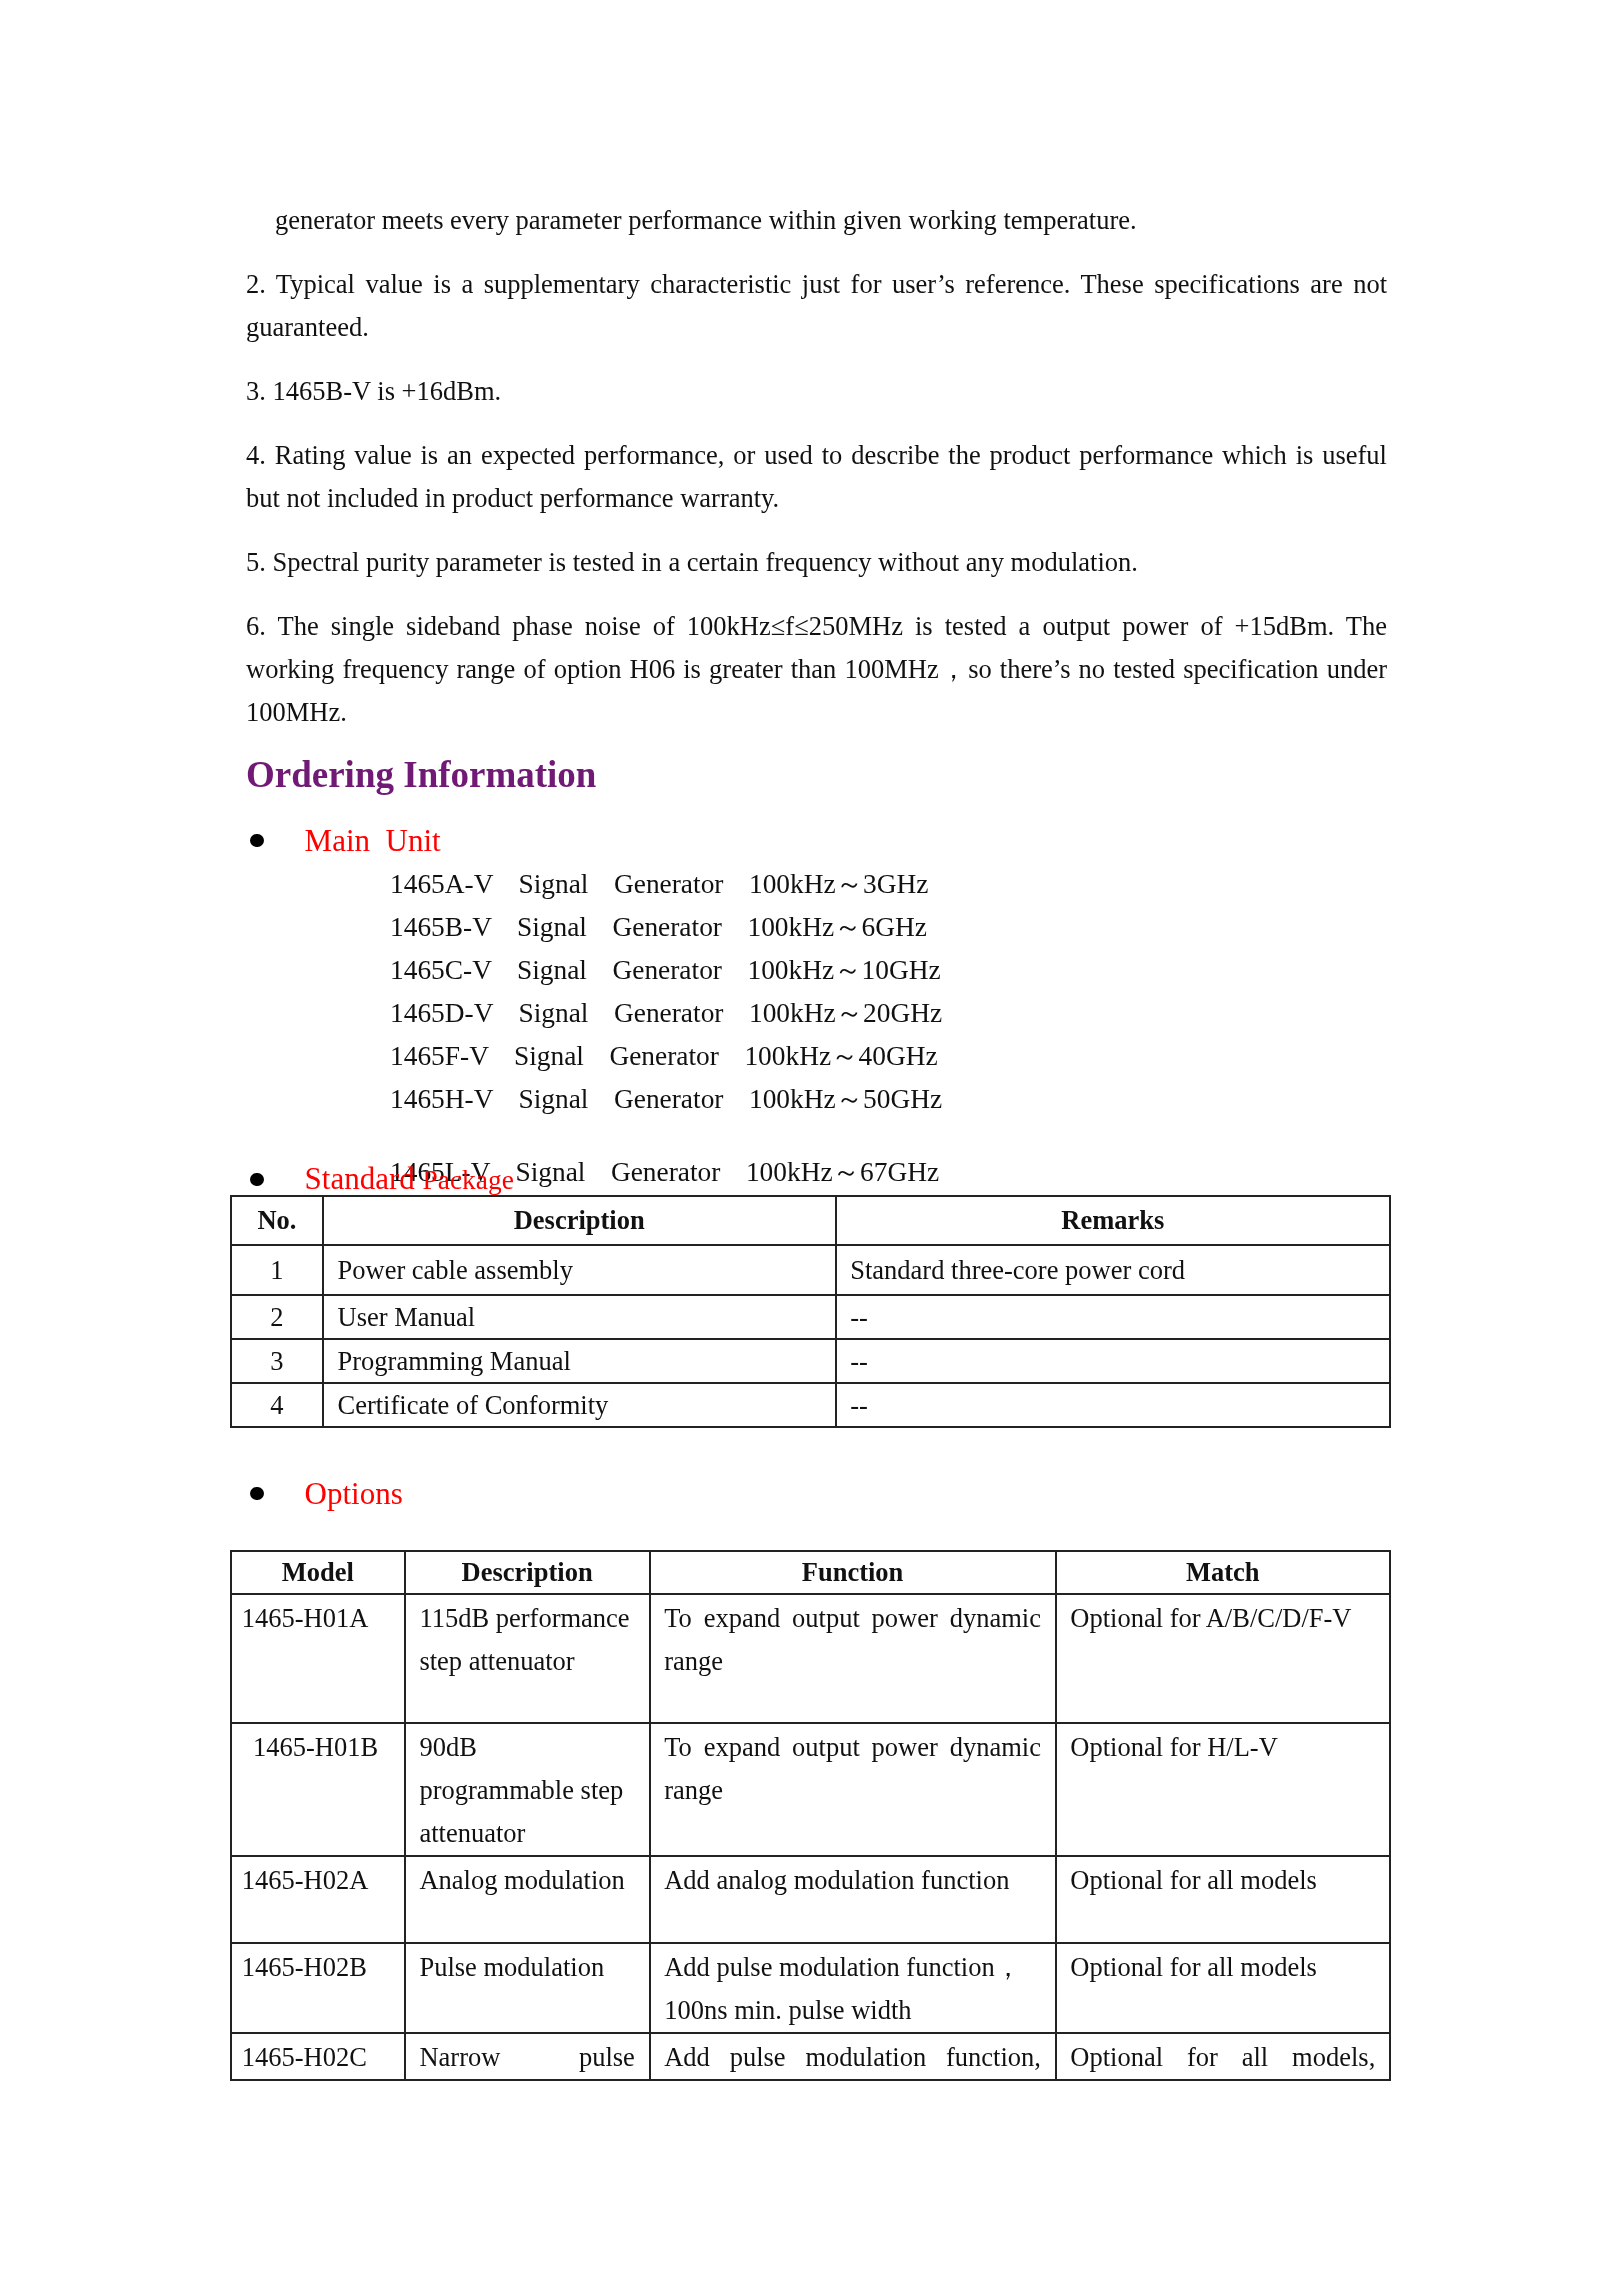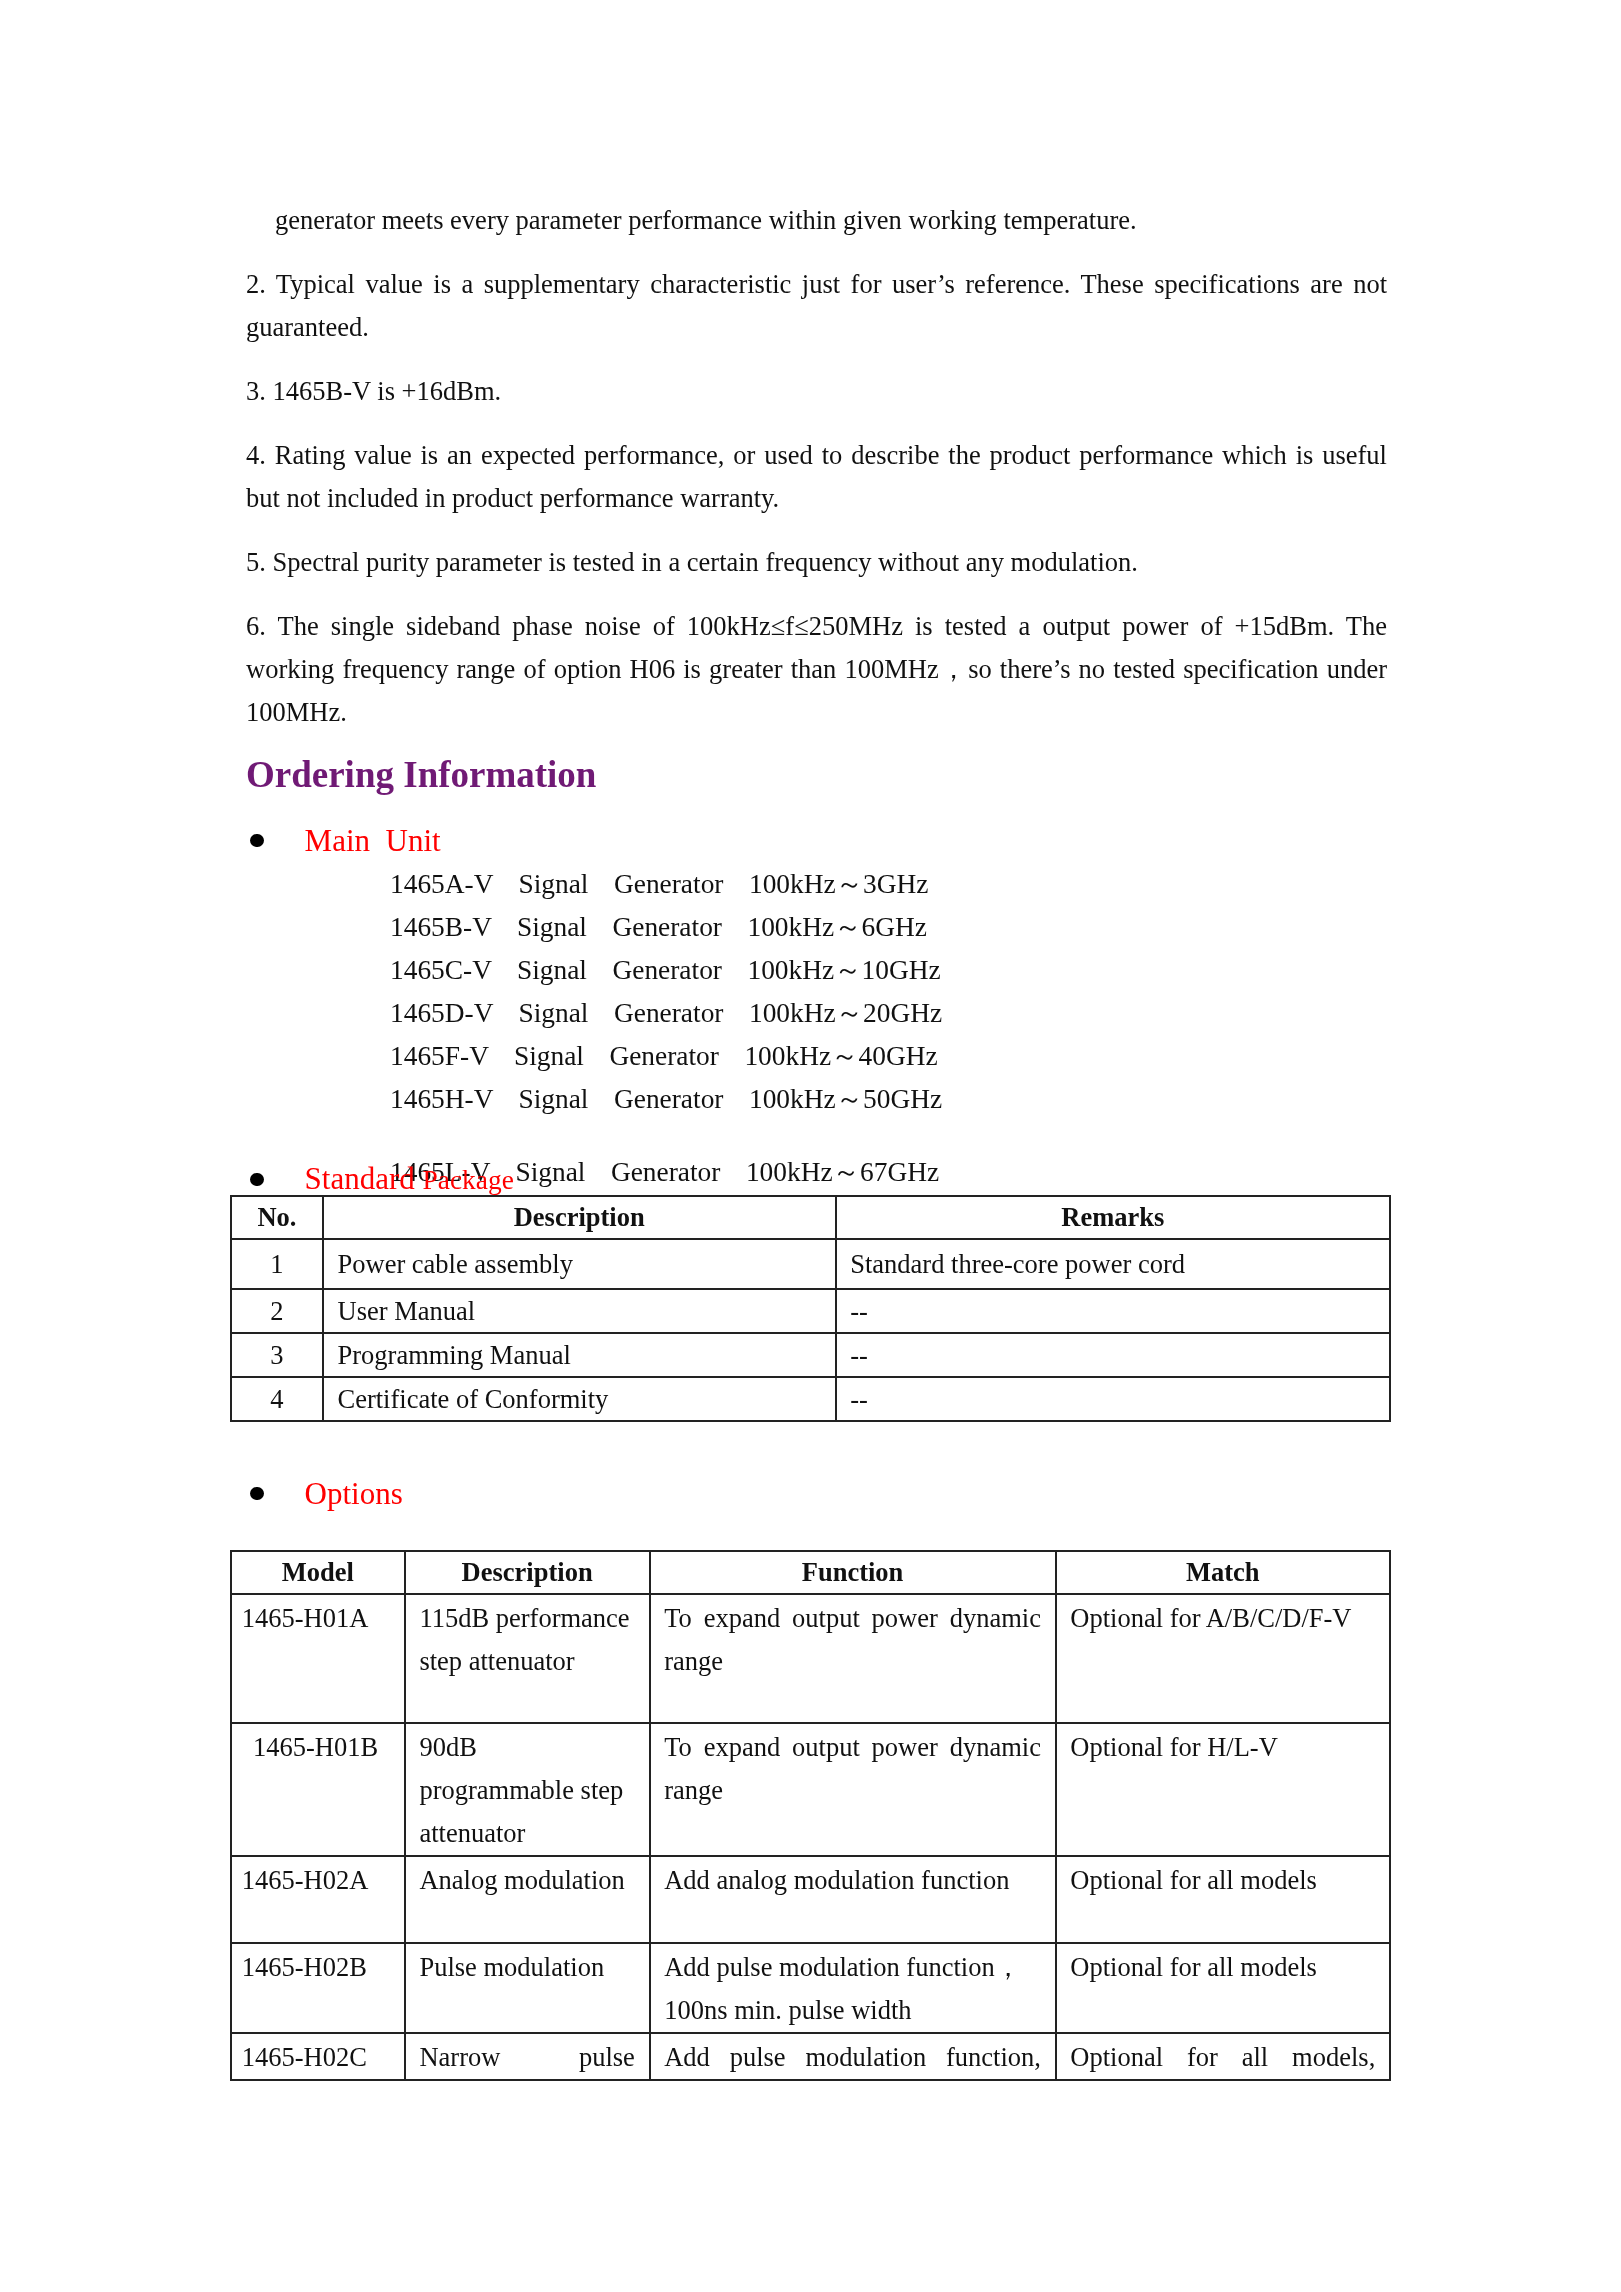--- a/index.html
+++ b/index.html
@@ -58,21 +58,21 @@
   </span>
 </div>
 
 <table class="std" style="left:230px; top:1195px; width:1161px;">
   <colgroup>
       <col style="width:92px">
       <col style="width:514px">
       <col style="width:556px">
     </colgroup>
   <tbody>
-      <tr style="height:43px;">
+      <tr style="height:49px;">
     <th>No.</th>
     <th>Description</th>
     <th>Remarks</th>
   </tr>
   <tr style="height:50px;">
     <td class="center">1</td>
     <td class="cell-pad">Power cable assembly</td>
     <td class="cell-pad">Standard three-core power cord</td>
   </tr>
   <tr style="height:44px;">

